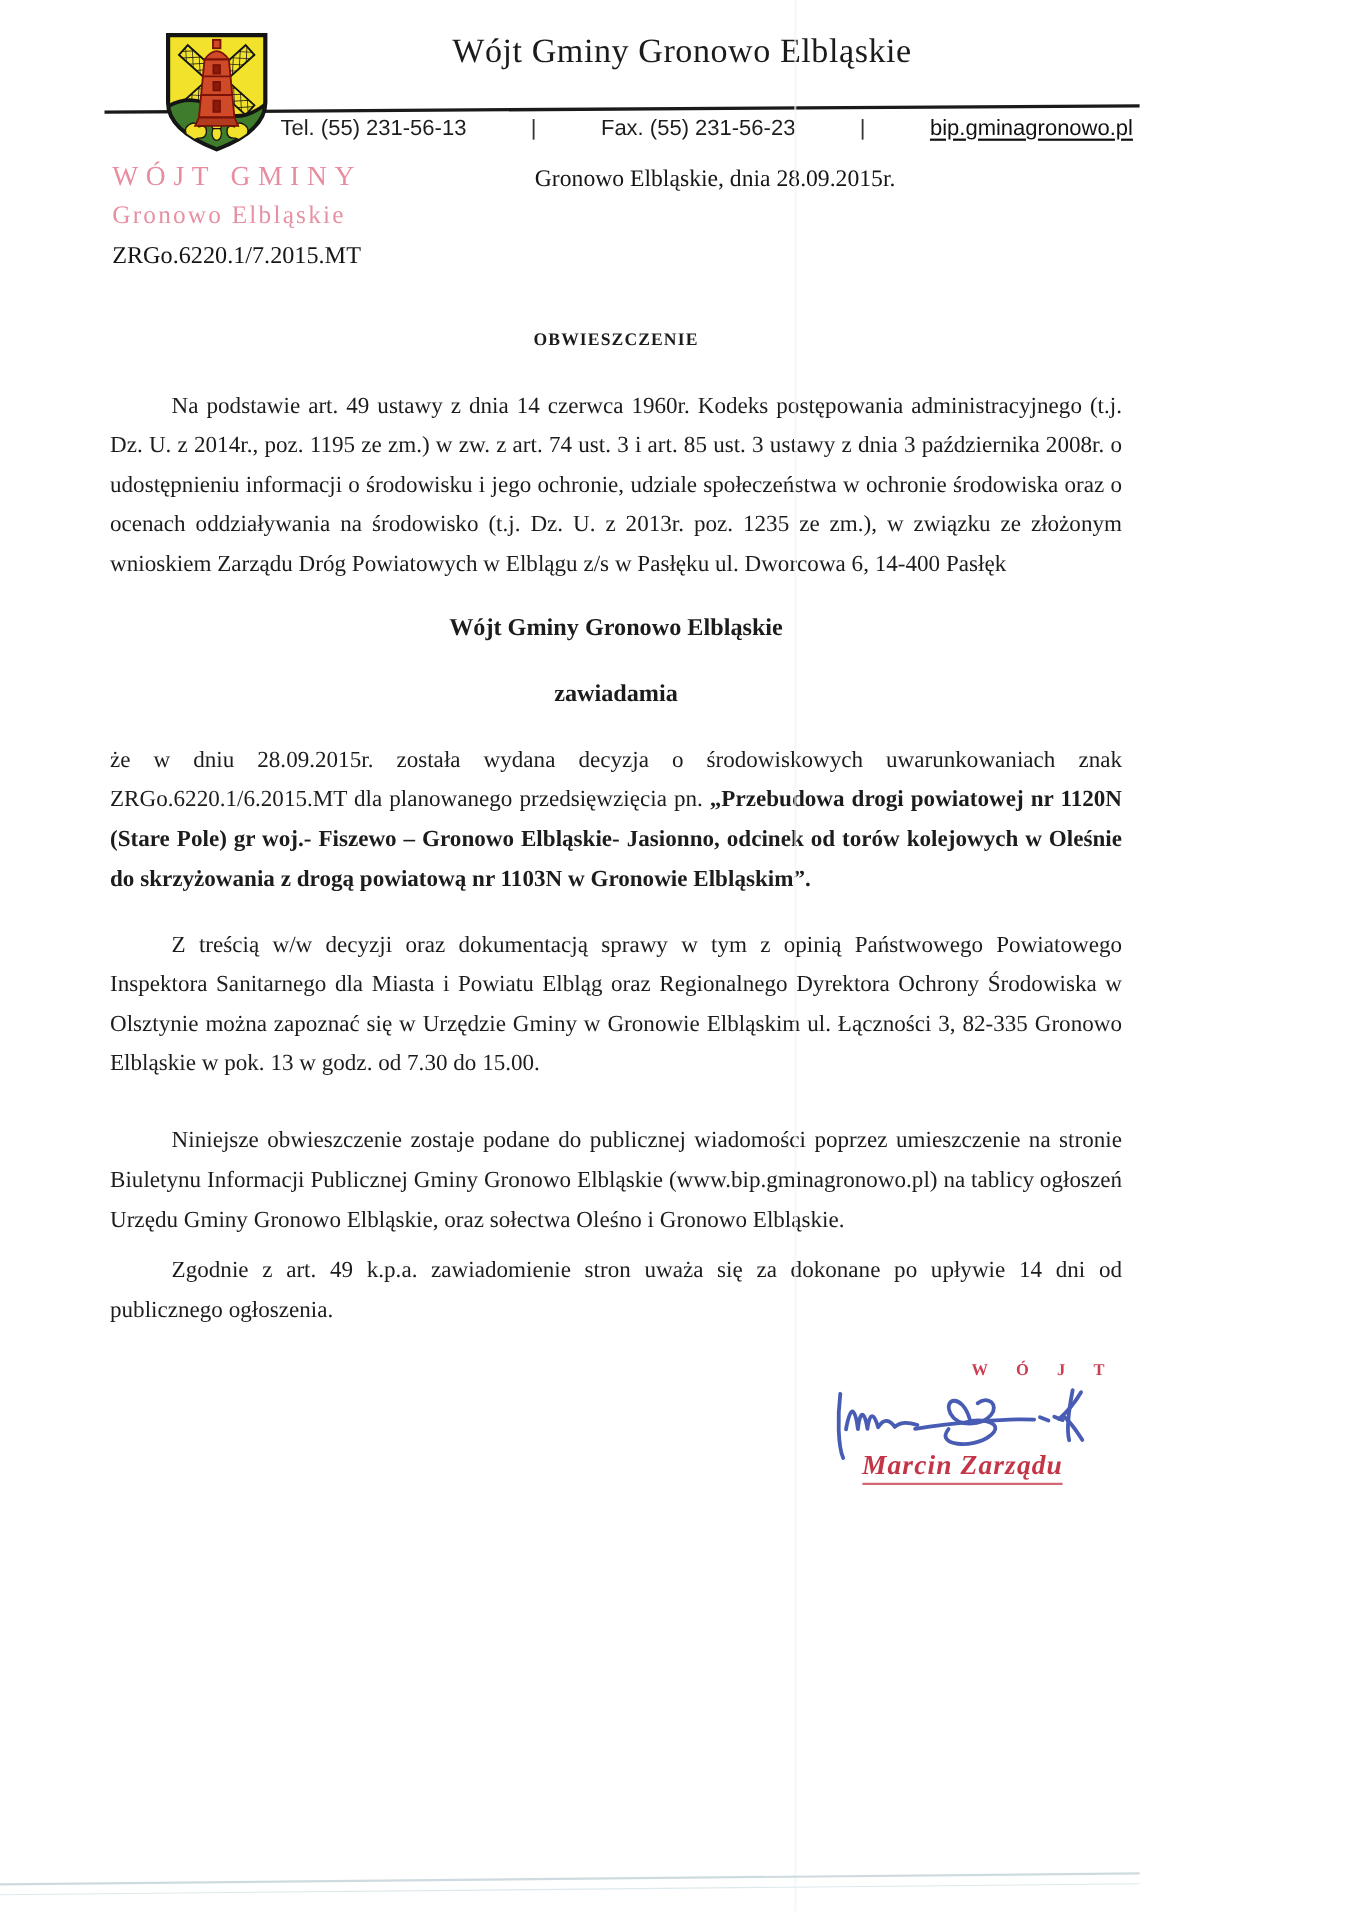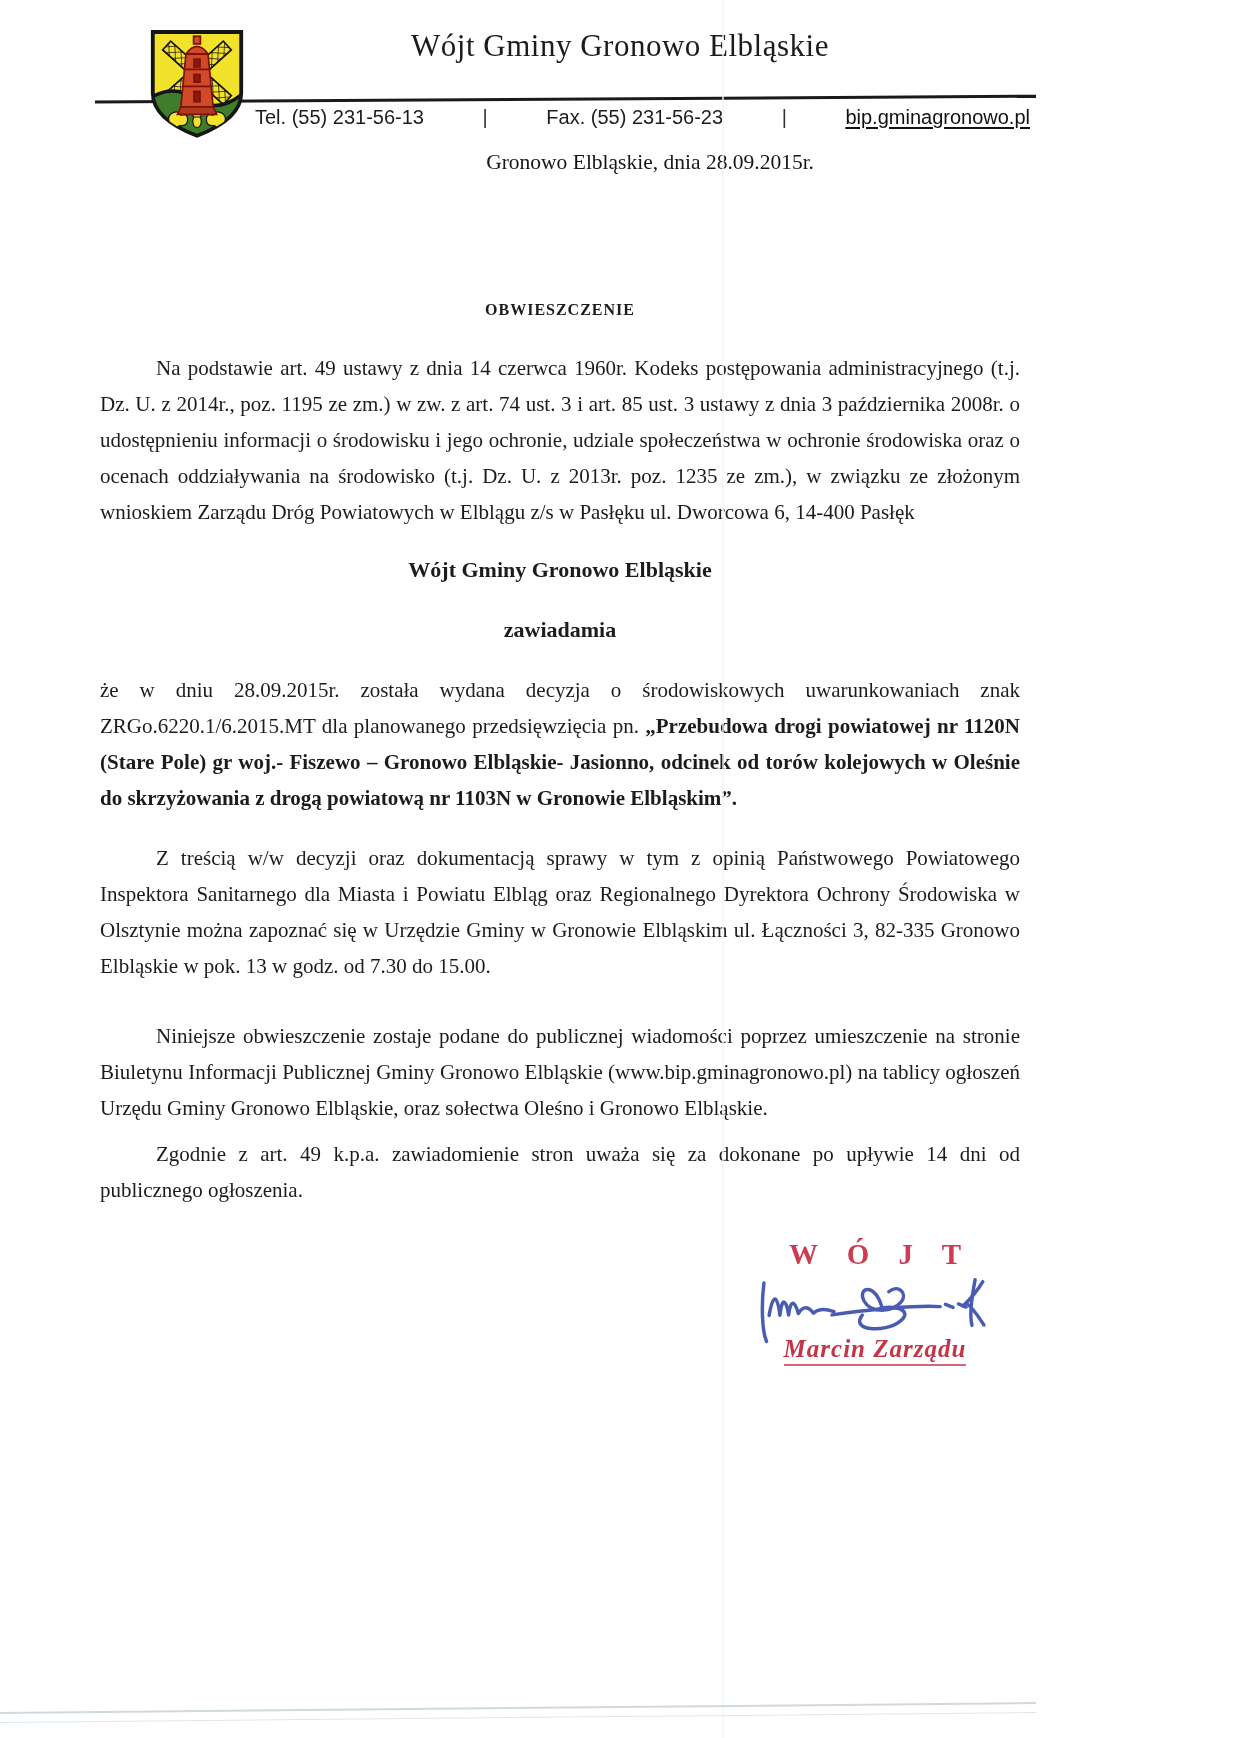--- a/index.html
+++ b/index.html
@@ -129,24 +129,25 @@
 
   
   .signature-block {
     position: absolute;
     left: 735px; top: 1238px;
     width: 280px;
     text-align: center;
   }
   .sig-title {
     color: #cc3d52;
-    font-size: 29px;
+    font-size: 15px;
     font-weight: 700;
     letter-spacing: 11px;
     padding-left: 11px; 
+    text-align: right;
   }
   .sig-scribble {
     display: block;
     margin: -6px auto 0 auto;
     width: 240px; height: 78px;
     transform: rotate(-1.5deg);
   }
   .sig-name {
     display: inline-block;
     margin-top: -14px;
@@ -233,20 +234,25 @@
   </div>
 
   <div class="contact-row">
     <span>Tel.  (55) 231-56-13</span>
     <span class="contact-sep">|</span>
     <span>Fax. (55) 231-56-23</span>
     <span class="contact-sep">|</span>
     <span class="contact-link">bip.gminagronowo.pl</span>
   </div>
 
+  <div class="stamp-block">
+    <div class="stamp-line1">WÓJT GMINY</div>
+    <div class="stamp-line2">Gronowo Elbląskie</div>
+    <div class="ref-number">ZRGo.6220.1/7.2015.MT</div>
+  </div>
 
   <div class="place-date">Gronowo Elbląskie, dnia 28.09.2015r.</div>
 
   <div class="body-content">
     <div class="doc-heading">OBWIESZCZENIE</div>
 
     <p class="para indent p1">Na podstawie art. 49 ustawy z dnia 14 czerwca 1960r. Kodeks postępowania administracyjnego (t.j. Dz. U. z 2014r., poz. 1195 ze zm.) w zw. z art. 74 ust. 3 i art. 85 ust. 3 ustawy z dnia 3 października 2008r. o udostępnieniu informacji o środowisku i jego ochronie, udziale społeczeństwa w ochronie środowiska oraz o ocenach oddziaływania na środowisko (t.j. Dz. U. z 2013r. poz. 1235 ze zm.), w związku ze złożonym wnioskiem Zarządu Dróg Powiatowych w Elblągu z/s w Pasłęku ul. Dworcowa 6, 14-400 Pasłęk</p>
 
     <div class="subhead s1">Wójt Gminy Gronowo Elbląskie</div>
     <div class="subhead s2">zawiadamia</div>

